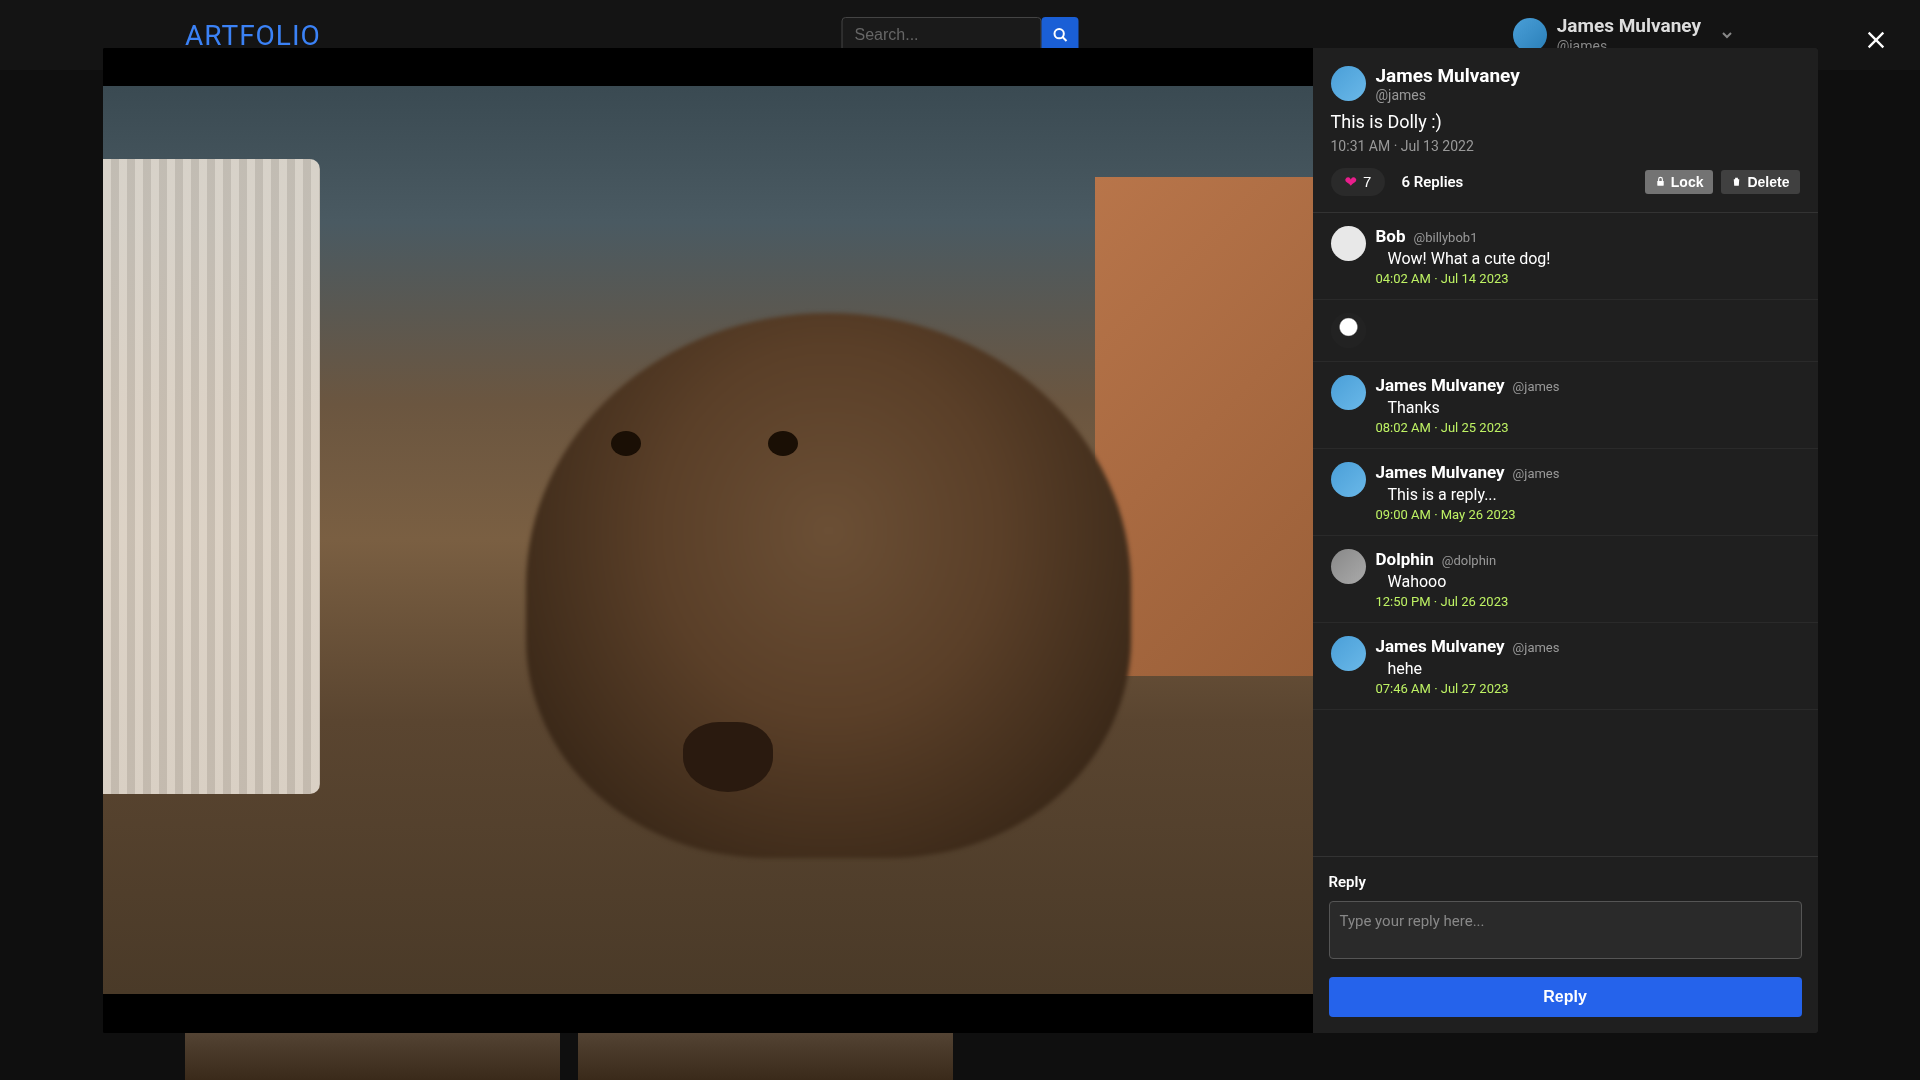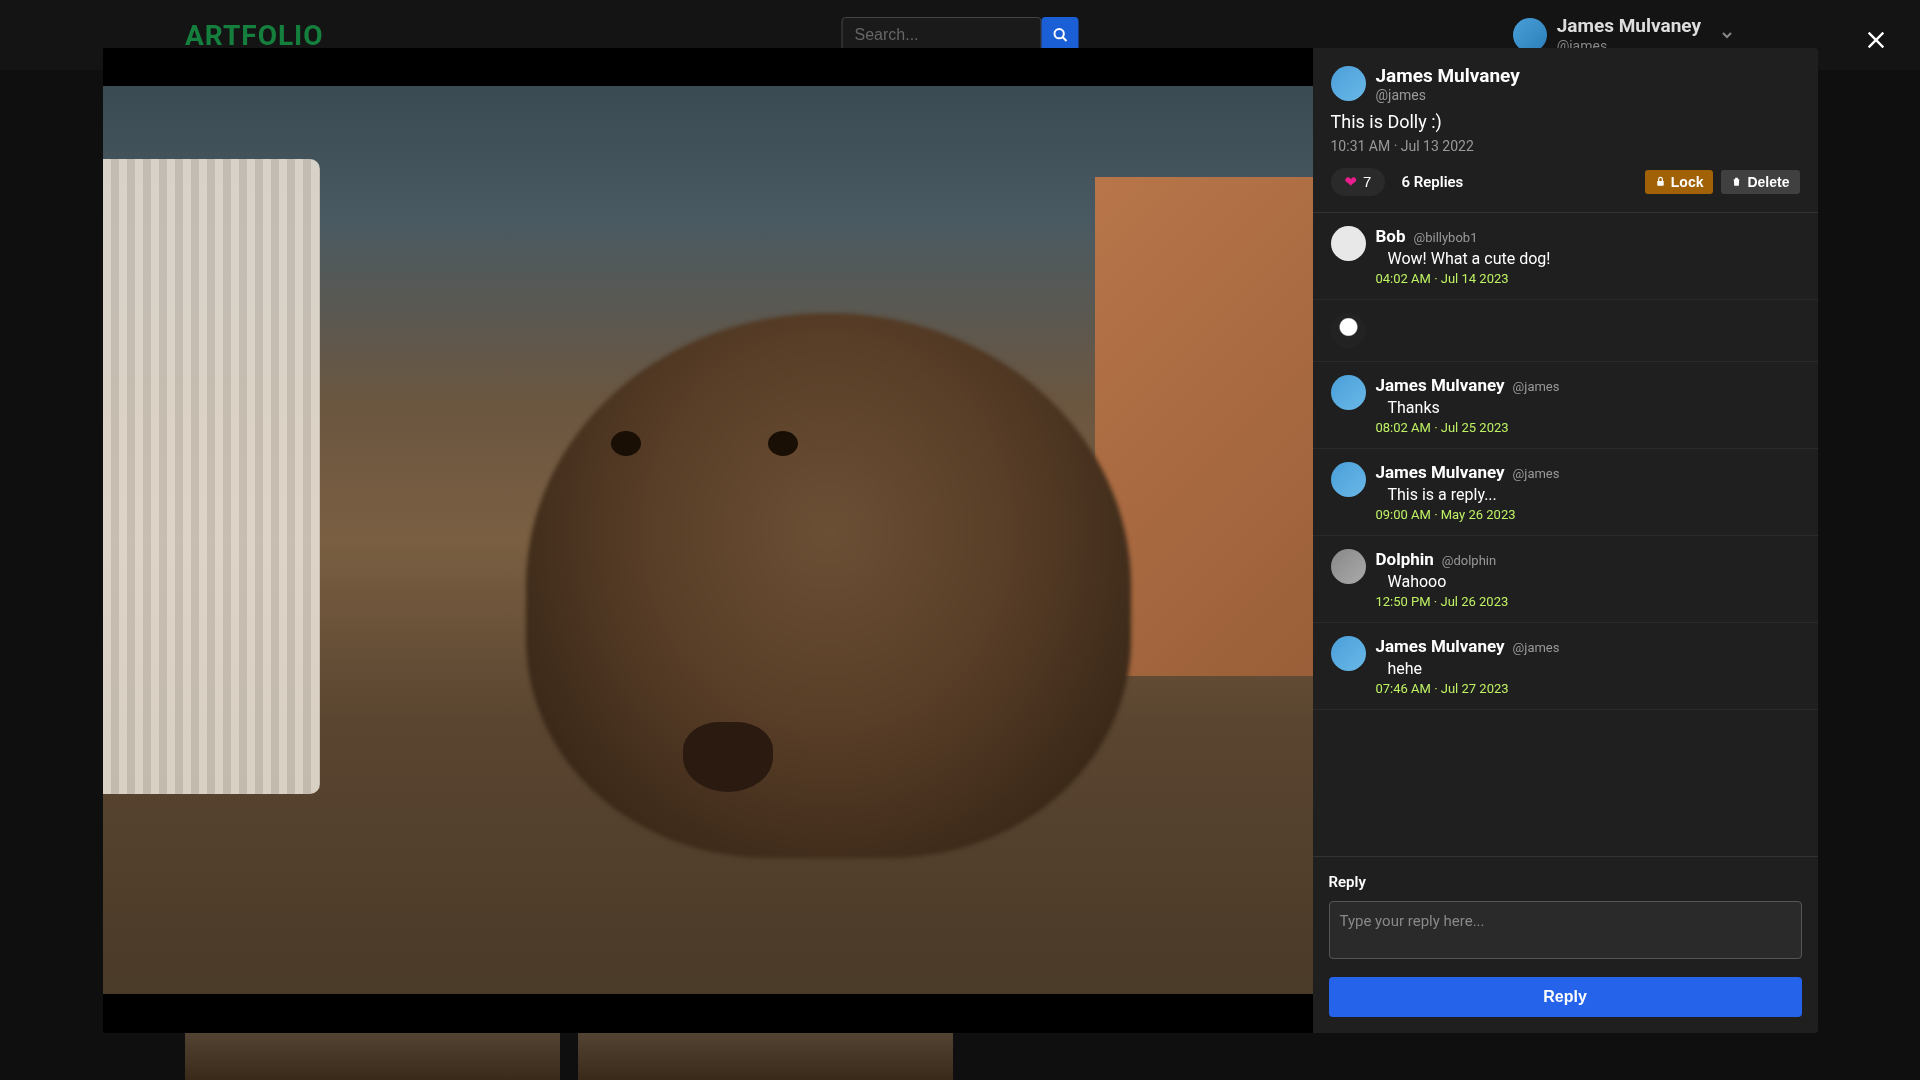--- a/index.html
+++ b/index.html
@@ -23,22 +23,22 @@
       height: 70px;
       background: #141414;
       display: flex;
       align-items: center;
       padding: 0 185px;
       position: relative;
     }
     
     .brand {
       font-size: 28px;
-      font-weight: 700;
-      color: #15803d;
+      font-weight: 400;
+      color: #3b82f6;
       letter-spacing: 1px;
     }
     
     .search-container {
       position: absolute;
       left: 50%;
       transform: translateX(-50%);
       display: flex;
       gap: 0;
     }
@@ -311,21 +311,21 @@
       padding: 4px 10px;
       font-size: 14px;
       font-weight: 600;
       cursor: pointer;
       display: flex;
       align-items: center;
       gap: 5px;
       color: #fff;
     }
     
-    .lock-btn { background: #a16207; }
+    .lock-btn { background: #737373; }
     .delete-btn { background: #404040; }
     
     
     .replies-list {
       flex: 1;
       overflow-y: auto;
     }
     
     .reply-item {
       padding: 13px 18px;

